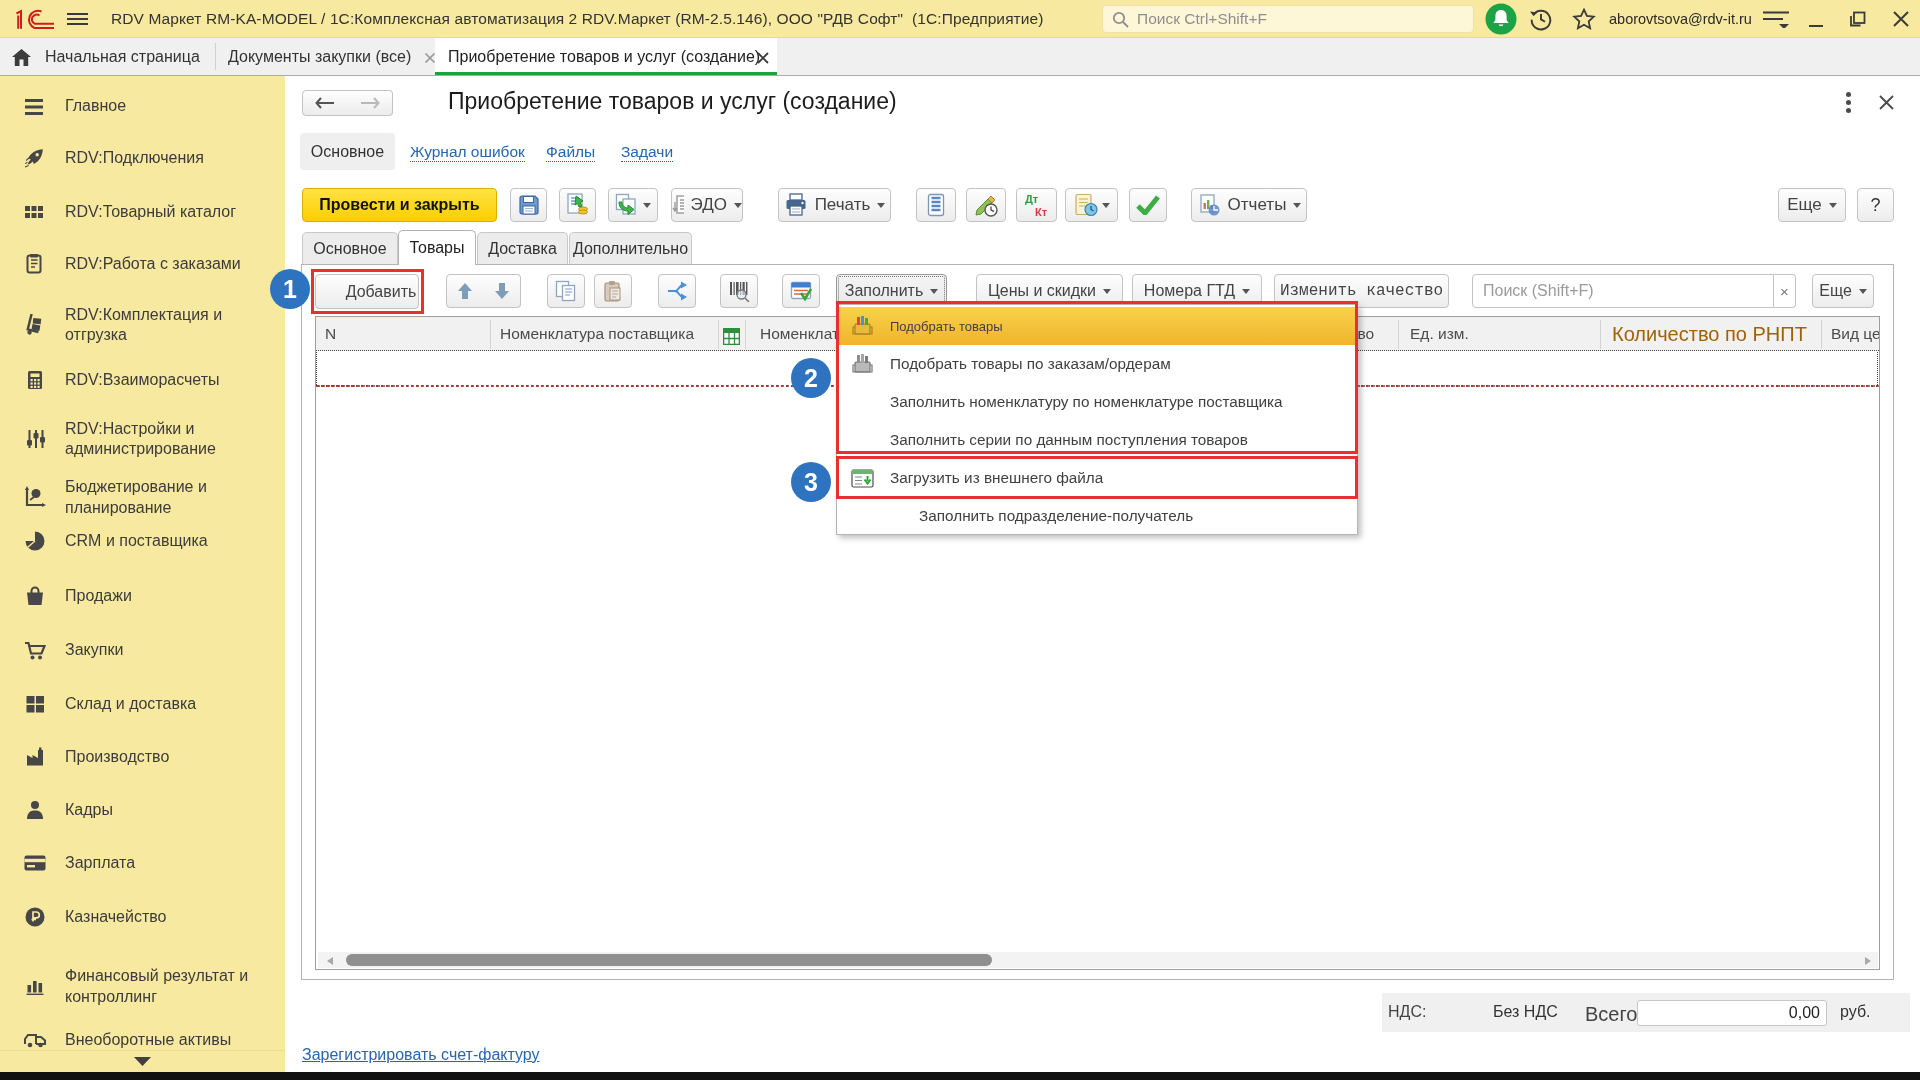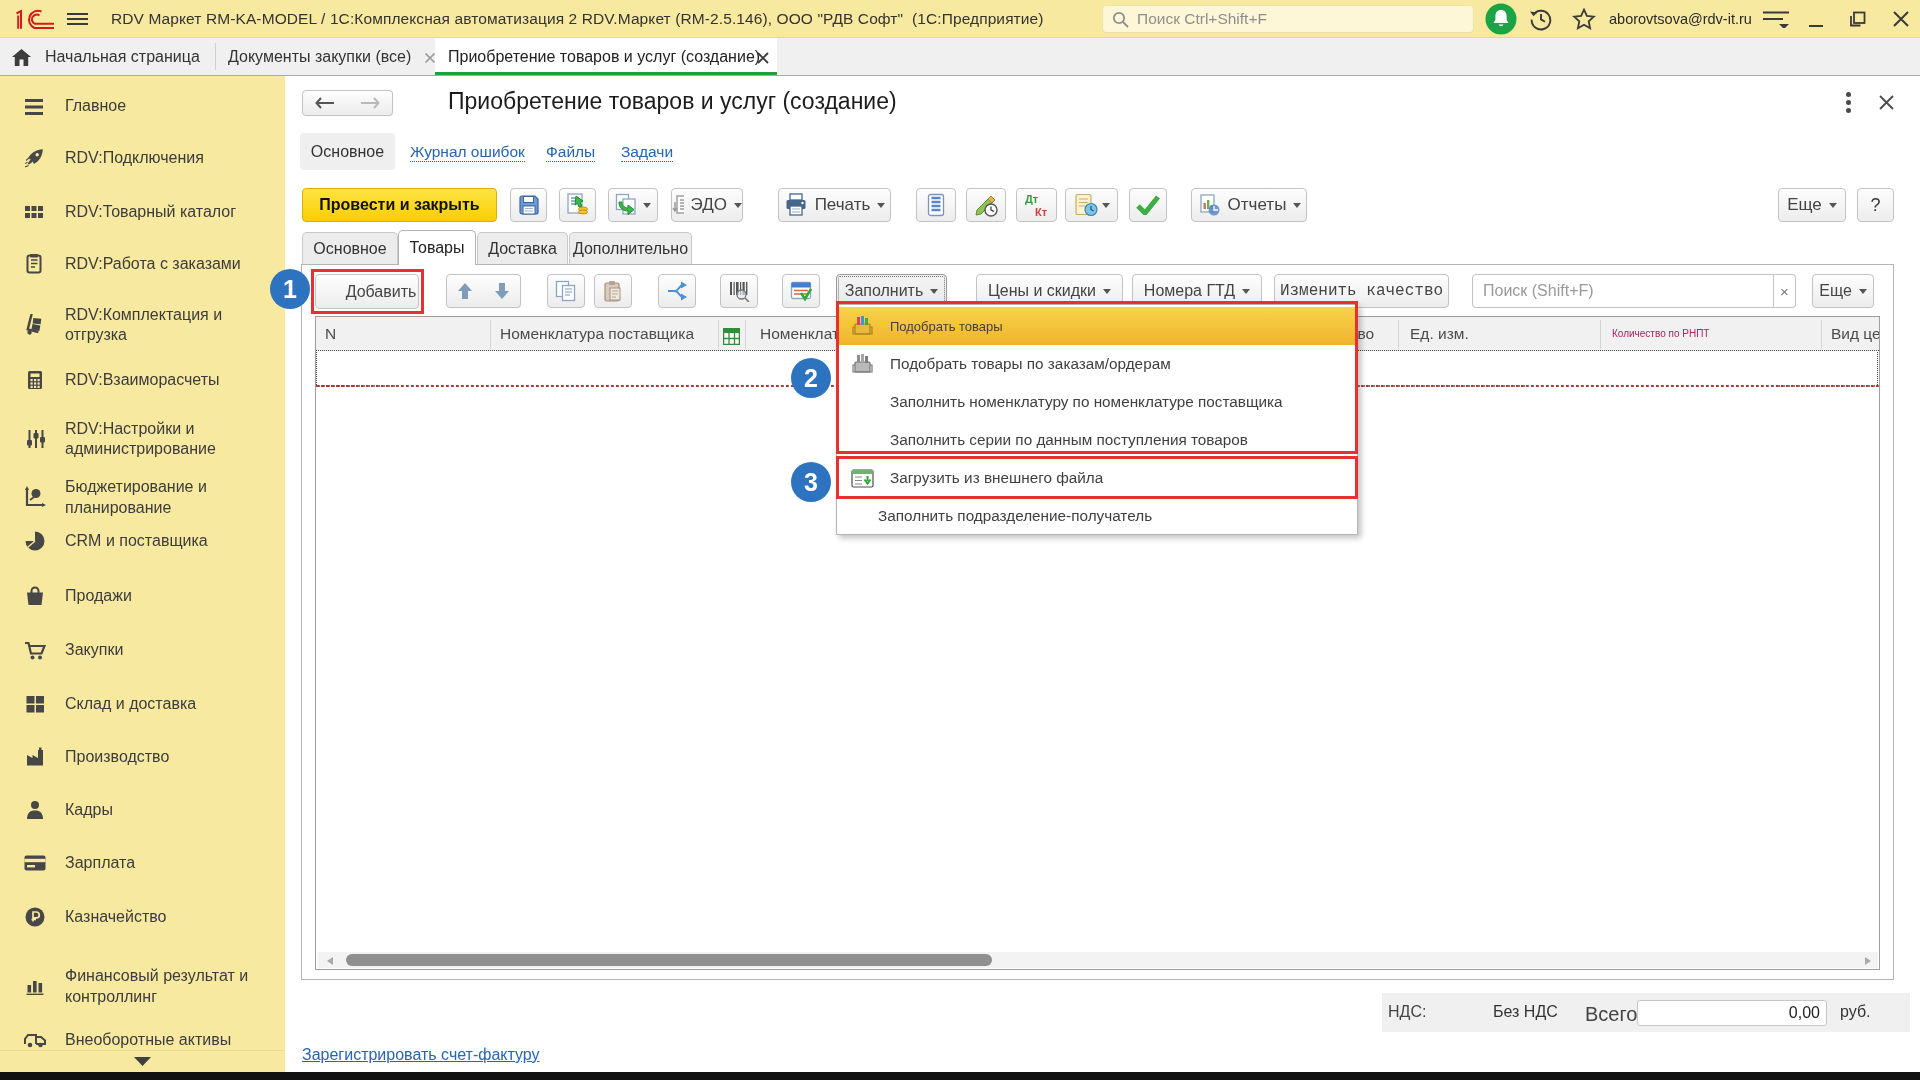--- a/index.html
+++ b/index.html
@@ -419,21 +419,21 @@
 <div class="abs" style="left:433px;top:244px;width:1px;height:29px;z-index:3;background:#d4d4d4"></div>
 <div class="abs" style="left:460px;top:244px;width:1px;height:29px;z-index:3;background:#d4d4d4"></div>
 <div class="abs" style="left:1113px;top:244px;width:1px;height:29px;z-index:3;background:#d4d4d4"></div>
 <div class="abs" style="left:1315px;top:244px;width:1px;height:29px;z-index:3;background:#d4d4d4"></div>
 <div class="abs" style="left:1536px;top:244px;width:1px;height:29px;z-index:3;background:#d4d4d4"></div>
 <div class="abs" style="left:40px;top:248px;z-index:3;font-size:15.5px;color:#4c4c4c;line-height:20px;white-space:nowrap">N</div>
 <div class="abs" style="left:215px;top:248px;z-index:3;font-size:15.5px;color:#4c4c4c;line-height:20px;white-space:nowrap">Номенклатура поставщика</div>
 <div class="abs" style="left:475px;top:248px;z-index:3;font-size:15.5px;color:#4c4c4c;line-height:20px;white-space:nowrap">Номенклатура</div>
 <div class="abs" style="left:1006px;top:248px;z-index:3;font-size:15.5px;color:#4c4c4c;line-height:20px;white-space:nowrap">Количество</div>
 <div class="abs" style="left:1125px;top:248px;z-index:3;font-size:15.5px;color:#4c4c4c;line-height:20px;white-space:nowrap">Ед. изм.</div>
-<div class="abs" style="left:1327px;top:248px;z-index:3;font-size:10px;color:#be185d;line-height:20px;white-space:nowrap">Количество по РНПТ</div>
+<div class="abs" style="left:1327px;top:248px;z-index:3;font-size:20px;color:#a16207;line-height:20px;white-space:nowrap">Количество по РНПТ</div>
 <div class="abs" style="left:1546px;top:248px;width:48px;height:20px;z-index:3;font-size:15.5px;color:#4c4c4c;line-height:20px;white-space:nowrap;overflow:hidden">Вид цены</div>
 <svg class="abs" style="left:438px;top:252px;z-index:3;" width="17" height="17">
       <rect x="0.5" y="0.5" width="16" height="16" fill="#fff" stroke="#2e8f3a" stroke-width="1.6"></rect>
       <rect x="0.5" y="0.5" width="16" height="4.5" fill="#2e8f3a"></rect>
       <path d="M6 5 V16 M11.5 5 V16 M1 10.5 H16" stroke="#2e8f3a" stroke-width="1.3"></path>
     </svg>
 <div class="abs" style="left:31px;top:276px;width:1px;height:33px;z-index:3;border-left:1px dotted #444"></div>
 <div class="abs" style="left:1592px;top:276px;width:1px;height:33px;z-index:3;border-left:1px dotted #444"></div>
 <div class="abs" style="left:31px;top:309px;width:1563px;height:0px;z-index:3;height:2px;background:repeating-linear-gradient(90deg,#b93232 0 2.5px,rgba(70,25,25,0.6) 2.5px 3.5px,rgba(255,255,255,0) 3.5px 5px)"></div>
 <div class="abs" style="left:33px;top:876px;width:1560px;height:16px;z-index:3;background:#f3f3f3"></div>
@@ -450,21 +450,21 @@
 <div class="abs" style="left:1300px;top:927px;font-size:20px;color:#444">Всего:</div>
 <div class="abs" style="left:1352px;top:924px;width:190px;height:26px;background:#fff;border:1px solid #c6c6c6;border-radius:3px;display:flex;align-items:center;justify-content:flex-end;padding-right:6px;font-size:16px;color:#222">0,00</div>
 <div class="abs" style="left:1555px;top:927px;font-size:16px;color:#333">руб.</div>
 <div class="abs lnk" style="left:17px;top:970px;font-size:16px;text-decoration:underline">Зарегистрировать счет-фактуру</div>
 <div class="abs" style="left:551px;top:228px;width:522px;height:231px;z-index:5;background:#fff;border:1px solid #b5b5b5;box-shadow:3px 3px 6px rgba(0,0,0,0.25)"></div>
 <div class="abs" style="left:553px;top:231px;width:518px;height:38px;z-index:6;background:linear-gradient(#f9d24b,#efb42c);display:flex;align-items:center;padding-left:52px;font-size:13px;color:#3f3f3f">Подобрать товары</div>
 <div class="abs" style="left:553px;top:269px;width:518px;height:38px;z-index:6;display:flex;align-items:center;padding-left:52px;font-size:15.3px;color:#3f3f3f">Подобрать товары по заказам/ордерам</div>
 <div class="abs" style="left:553px;top:345px;width:518px;height:38px;z-index:6;display:flex;align-items:center;padding-left:52px;font-size:15.3px;color:#3f3f3f">Заполнить серии по данным поступления товаров</div>
 <div class="abs" style="left:553px;top:307px;width:518px;height:38px;z-index:6;display:flex;align-items:center;padding-left:52px;font-size:15.3px;color:#3f3f3f">Заполнить номенклатуру по номенклатуре поставщика</div>
 <div class="abs" style="left:553px;top:383px;width:518px;height:38px;z-index:6;display:flex;align-items:center;padding-left:52px;font-size:15.3px;color:#3f3f3f">Загрузить из внешнего файла</div>
-<div class="abs" style="left:553px;top:421px;width:518px;height:38px;z-index:6;display:flex;align-items:center;padding-left:40px;font-size:15.3px;color:#3f3f3f">Заполнить подразделение-получатель</div>
+<div class="abs" style="left:553px;top:421px;width:518px;height:38px;z-index:6;display:flex;align-items:center;padding-left:81px;font-size:15.3px;color:#3f3f3f">Заполнить подразделение-получатель</div>
 <svg class="abs" style="left:566px;top:239px;z-index:7" width="23" height="23">
       <rect x="4" y="9" width="15" height="10" rx="1" fill="#e8b93c" stroke="#a8821e" stroke-width="1.2"></rect>
       <path d="M4 12 L2 12 L2 19 L21 19 L21 12 L19 12" fill="none" stroke="#a8821e" stroke-width="1.2"></path>
       <rect x="6" y="2" width="3" height="8" fill="#d44"></rect>
       <rect x="10" y="1" width="3" height="9" fill="#4a90d9"></rect>
       <rect x="14" y="3" width="3" height="7" fill="#3dae46"></rect>
     </svg>
 <svg class="abs" style="left:566px;top:277px;z-index:7" width="23" height="23">
       <rect x="4" y="9" width="15" height="10" rx="1" fill="#b9b9b9" stroke="#777" stroke-width="1.2"></rect>
       <path d="M4 12 L2 12 L2 19 L21 19 L21 12 L19 12" fill="none" stroke="#777" stroke-width="1.2"></path>

